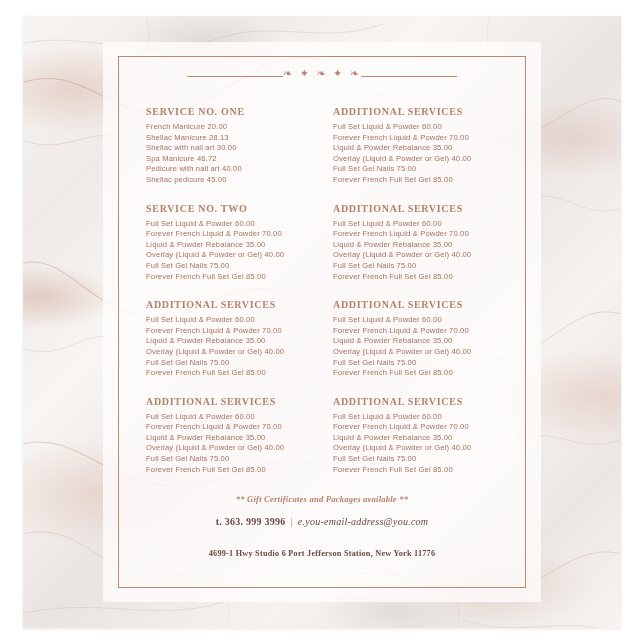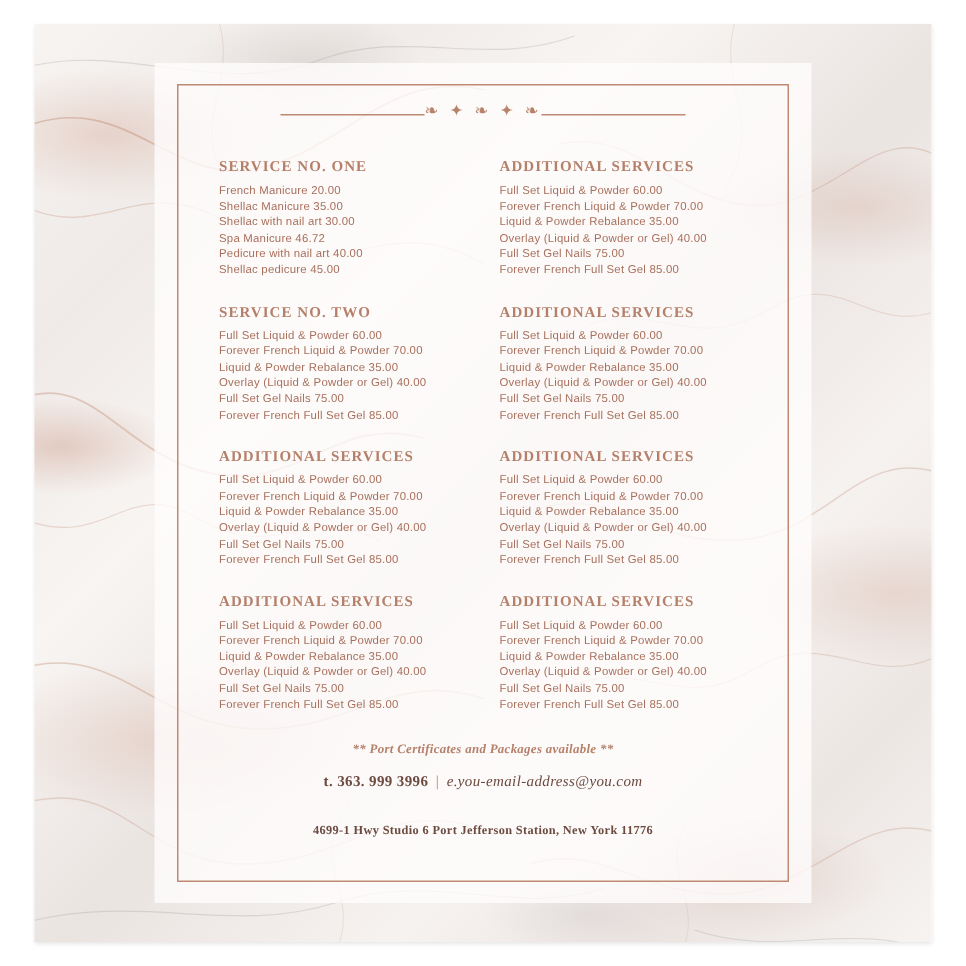--- a/index.html
+++ b/index.html
@@ -221,21 +221,21 @@
         <div class="glyphs">❧ ✦ ❧ ✦ ❧</div>
       </div>
 
       <div class="cols">
 
         <div class="col">
 
           <div class="block">
             <div class="block-title">SERVICE NO. ONE</div>
             <div class="item">French Manicure  20.00</div>
-            <div class="item">Shellac Manicure  35.00</div>
+            <div class="item">Shellac Manicure  28.13</div>
             <div class="item">Shellac with nail art  30.00</div>
             <div class="item">Spa Manicure  46.72</div>
             <div class="item">Pedicure with nail art  40.00</div>
             <div class="item">Shellac pedicure  45.00</div>
           </div>
 
           <div class="block">
             <div class="block-title">SERVICE NO. TWO</div>
             <div class="item">Full Set Liquid &amp; Powder  60.00</div>
             <div class="item">Forever French Liquid &amp; Powder  70.00</div>
@@ -307,21 +307,21 @@
             <div class="item">Overlay (Liquid &amp; Powder or Gel)  40.00</div>
             <div class="item">Full Set Gel Nails   75.00</div>
             <div class="item">Forever French Full Set Gel  85.00</div>
           </div>
 
         </div>
 
       </div>
 
       <div class="footer">
-        <div class="footer-note">** Port Certificates and Packages available **</div>
+        <div class="footer-note">** Gift Certificates and Packages available **</div>
         <div class="footer-contact">
           <span>t. 363. 999 3996</span><span class="sep">|</span><span class="em">e.you-email-address@you.com</span>
         </div>
         <div class="footer-address">4699-1 Hwy Studio 6  Port Jefferson Station, New York 11776</div>
       </div>
 
     </div>
   </div>
 </div>
 

